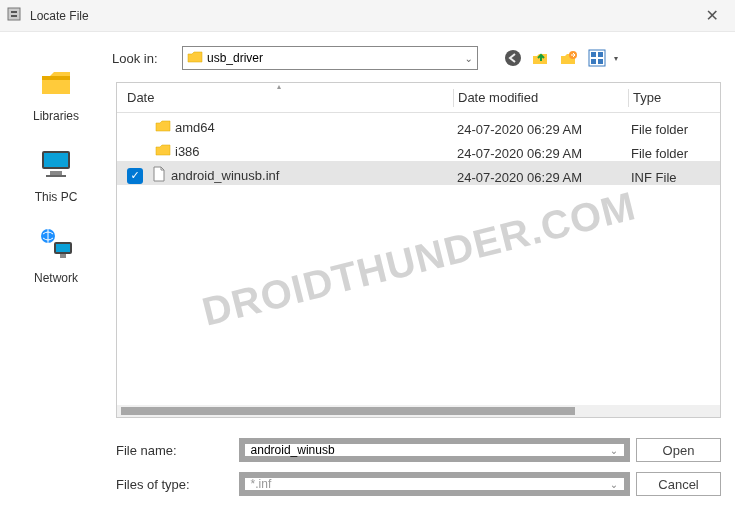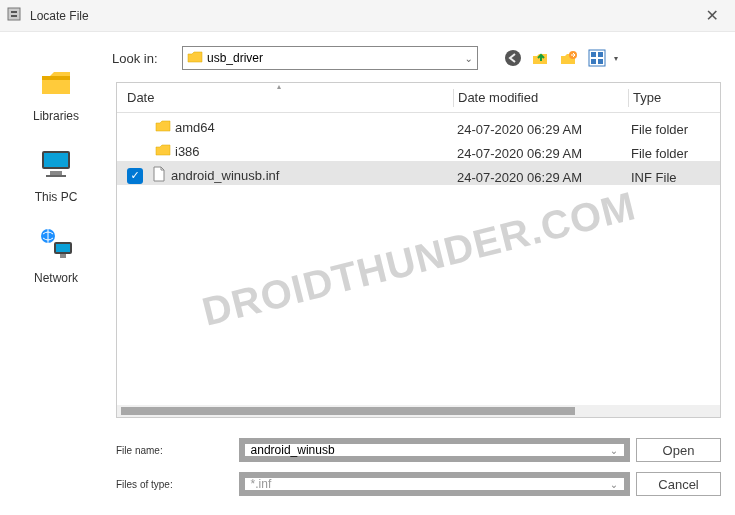--- a/index.html
+++ b/index.html
@@ -128,21 +128,21 @@
       padding-left: 4px;
     }
     .hscroll .thumb { height: 8px; width: 454px; background: #a8a8a8; }
     .bottom {
       padding: 8px 14px 0 116px;
       display: flex;
       flex-direction: column;
       gap: 10px;
     }
     .bottom-row { display: flex; align-items: center; gap: 6px; }
-    .field-label { width: 118px; font-size: 10px; color: #333; }
+    .field-label { width: 118px; font-size: 13px; color: #333; }
     .field-input {
       width: 396px;
       height: 24px;
       border: 6px solid #a3a3a3;
       background: #fff;
       padding: 0 6px;
       display: flex;
       align-items: center;
       position: relative;
     }

